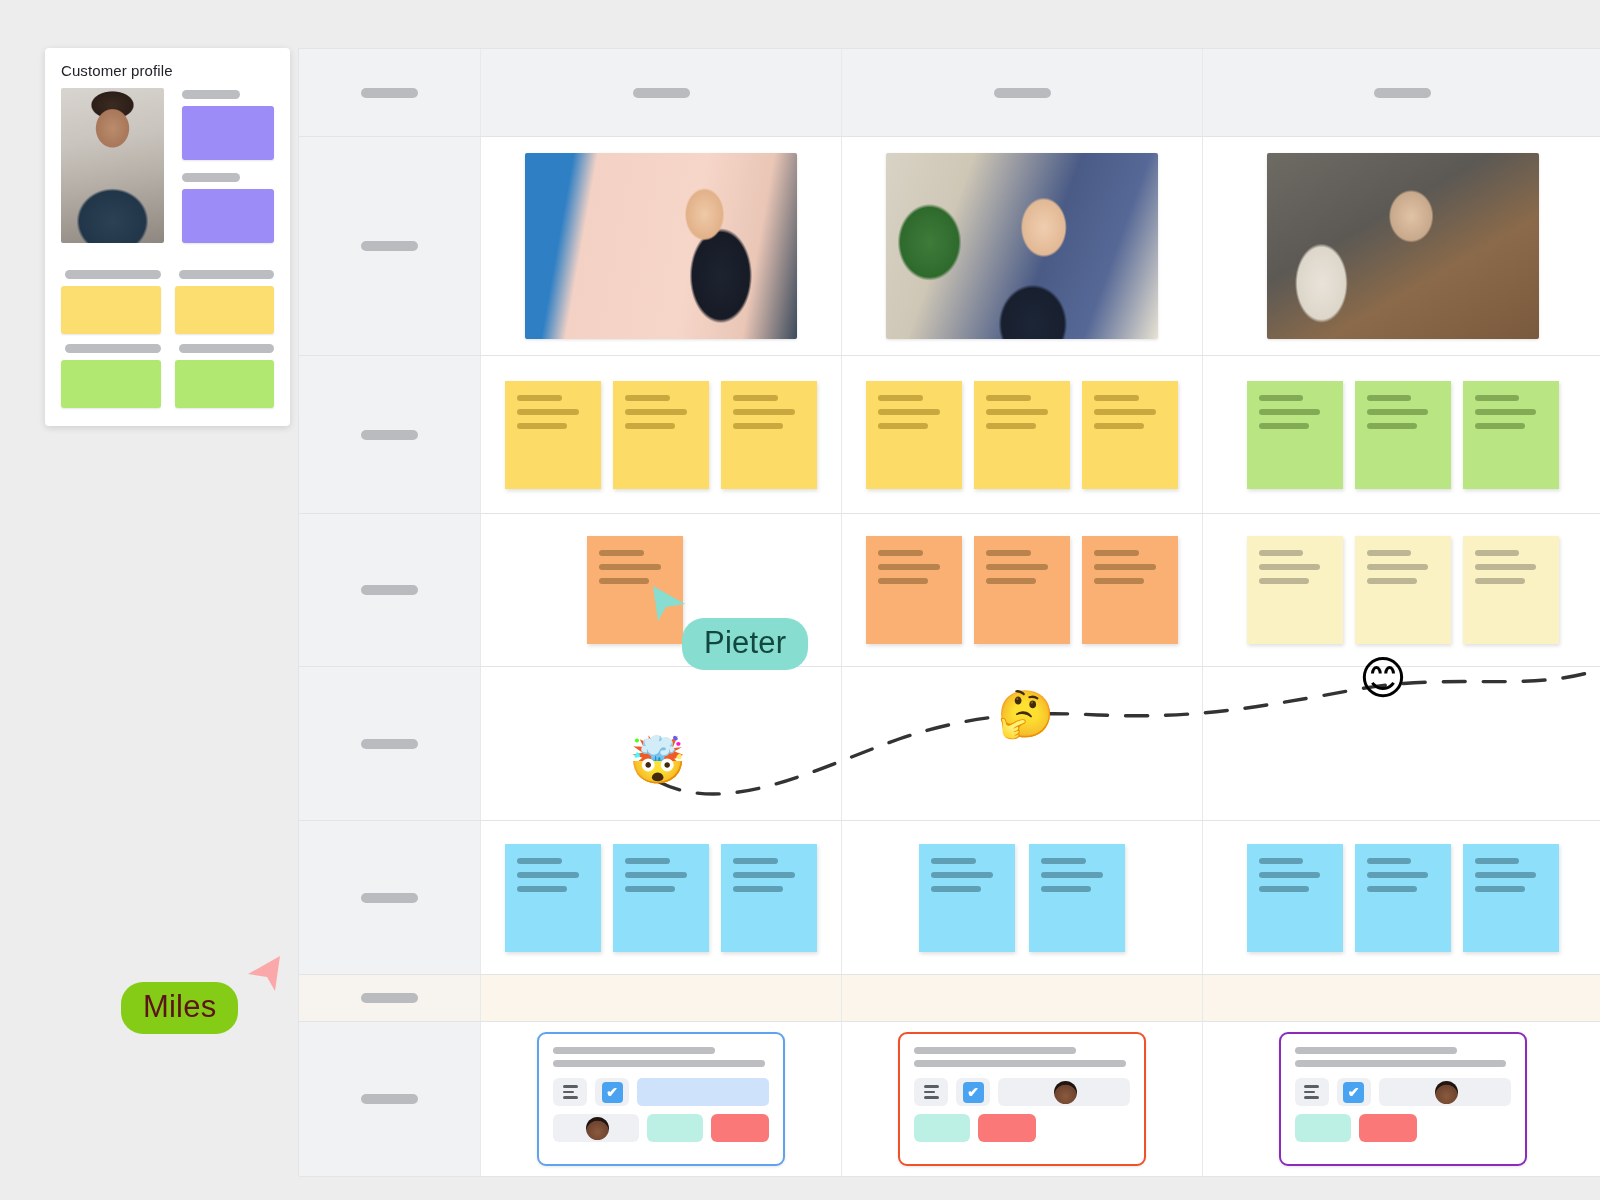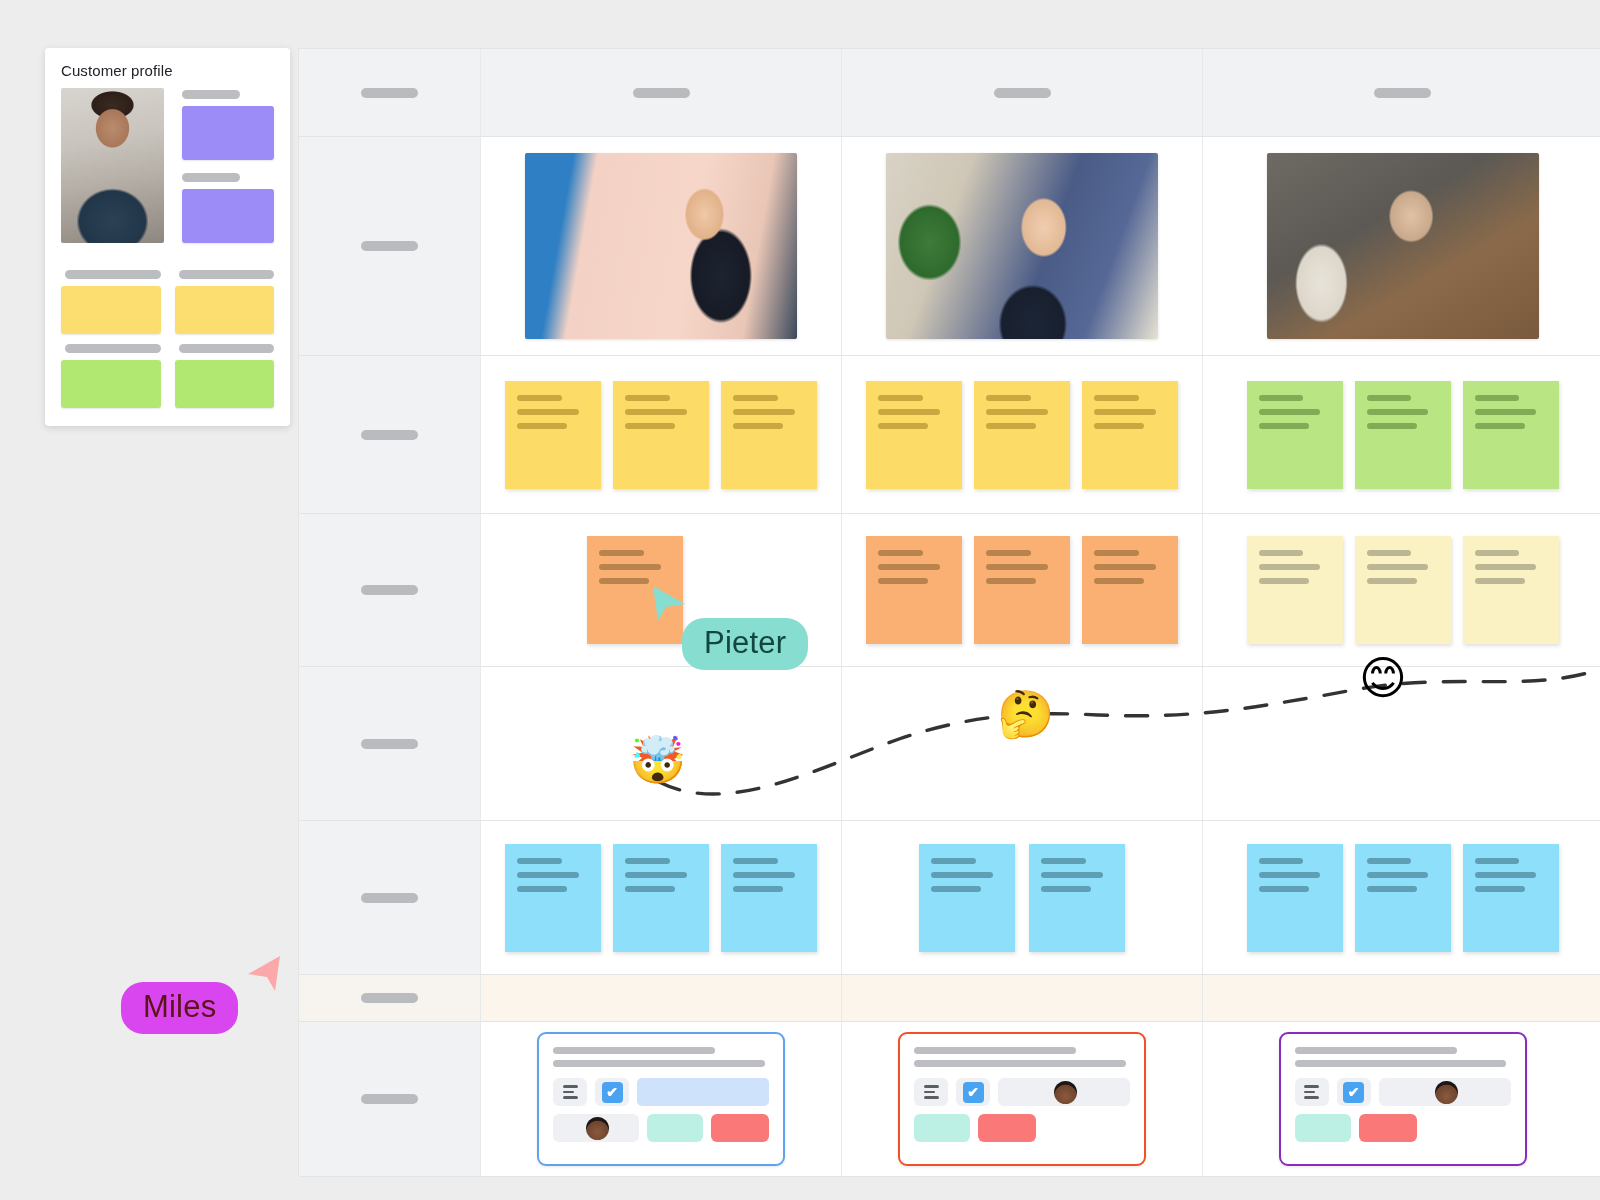--- a/index.html
+++ b/index.html
@@ -146,21 +146,21 @@
   
   .cursor-label {
     position: absolute; display: flex; align-items: center;
   }
   .cursor-arrow { position: absolute; }
   .bubble {
     border-radius: 22px; padding: 7px 22px 9px 22px;
     font-size: 31px; letter-spacing: .2px;
   }
   .bubble-teal { background: #86ddd0; color: #12463f; }
-  .bubble-pink { background: #d946ef; color: #5b1418; }
+  .bubble-pink { background: #84cc16; color: #5b1418; }
 
   
   .mini-card {
     width: 248px; background: #fff; border-radius: 9px;
     padding: 13px 14px 14px 14px;
     box-shadow: 0 1px 3px rgba(0,0,0,.10);
   }
   .mc-blue   { border: 2px solid #5fa3ef; }
   .mc-red    { border: 2px solid #f0502a; }
   .mc-purple { border: 2px solid #8b2bbd; }

